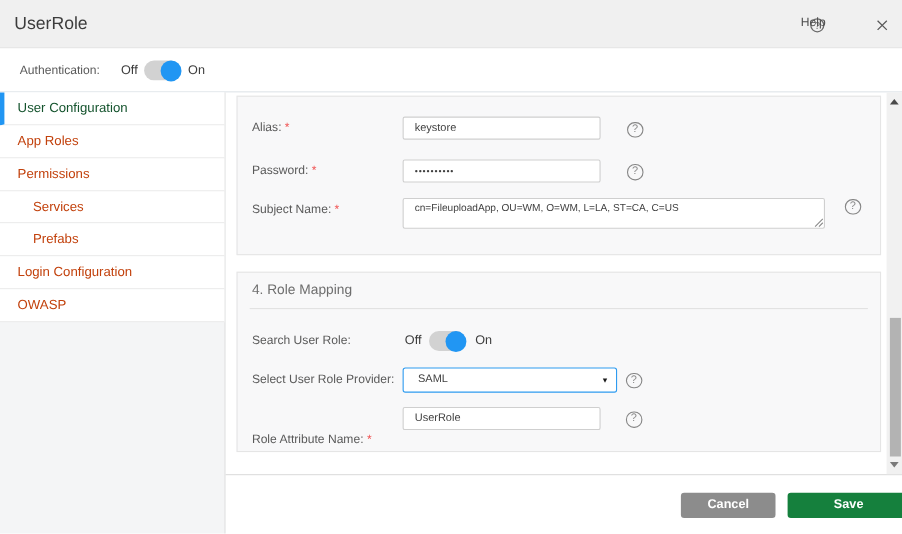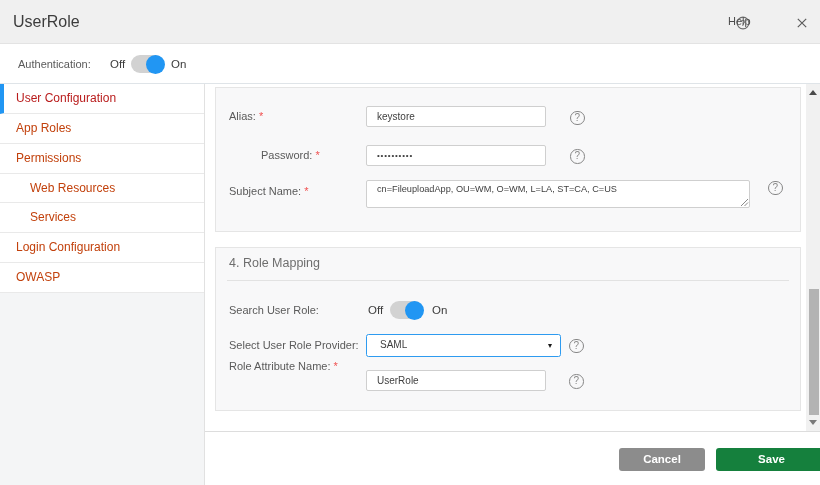--- a/index.html
+++ b/index.html
@@ -27,21 +27,21 @@
   .toggle .knob { position:absolute; right:0; top:0.5px; width:19px; height:19px;
     border-radius:50%; background:#2196f3; }
 
   
   #sidebar { position:absolute; left:0; top:84px; width:205px; height:401px;
     background:#f4f5f6; border-right:1px solid #e1e1e1; }
   .sitem { position:relative; width:100%; height:29.85px; background:#fff;
     border-bottom:1px solid #e9e9e9; font-size:12px; color:#c2410c;
     line-height:29.5px; padding-left:16px; }
   .sitem.sub { padding-left:30px; }
-  .sitem.active { color:#b91c1c; border-left:4px solid #2196f3; padding-left:12px; }
+  .sitem.active { color:#14532d; border-left:4px solid #2196f3; padding-left:12px; }
 
   
   .card { position:absolute; background:#f8f8f9; border:1px solid #e5e5e5; }
   #card1 { left:215px; top:87px; width:586px; height:145px; }
   #card2 { left:215px; top:247px; width:586px; height:164px; }
 
   .field-lbl { position:absolute; left:229px; font-size:11px; color:#5a5a5a; }
   .inp { position:absolute; left:366px; width:180px; height:21px; background:#fff;
     border:1px solid #cfcfcf; border-radius:2px; font-size:10px; color:#3f3f3f;
     line-height:19px; padding-left:10px; }
@@ -86,32 +86,32 @@
   <div class="toggle" style="left:131px; top:54px;">
     <div class="track"></div>
     <div class="knob"></div>
   </div>
   <div class="abs lbl" style="left:171px; top:58px; color:#3c3c3c; font-size:11.5px;">On</div>
 
   <div id="sidebar">
     <div class="sitem active">User Configuration</div>
     <div class="sitem">App Roles</div>
     <div class="sitem">Permissions</div>
-    <div class="sitem sub">Web Resources</div>
     <div class="sitem sub">Services</div>
+    <div class="sitem sub">Prefabs</div>
     <div class="sitem">Login Configuration</div>
     <div class="sitem">OWASP</div>
   </div>
 
   <div class="card" id="card1"></div>
   <div class="field-lbl" style="top:110px;">Alias: <span class="req">*</span></div>
   <div class="inp" style="top:106px;">keystore</div>
   <div class="hic" style="left:570px; top:110.5px;">?</div>
 
-  <div class="field-lbl" style="top:149px;margin-left:32px;">Password: <span class="req">*</span></div>
+  <div class="field-lbl" style="top:149px;">Password: <span class="req">*</span></div>
   <div class="inp" style="top:145px; font-size:8px; letter-spacing:0.8px; line-height:20px;">••••••••••</div>
   <div class="hic" style="left:570px; top:149px;">?</div>
 
   <div class="field-lbl" style="top:185px;">Subject Name: <span class="req">*</span></div>
   <div class="inp" style="top:180px; width:384px; height:28px; line-height:12px; padding-top:1.5px; font-size:9.2px;">cn=FileuploadApp, OU=WM, O=WM, L=LA, ST=CA, C=US</div>
   <svg class="abs" style="left:739px; top:197px;" width="10" height="10" viewBox="0 0 10 10">
     <path d="M2 9 L9 2 M5.5 9 L9 5.5" stroke="#8a8a8a" stroke-width="1"></path>
   </svg>
   <div class="hic" style="left:768px; top:180.5px;">?</div>
 
@@ -129,21 +129,21 @@
 
   <div class="field-lbl" style="top:339px;">Select User Role Provider:</div>
   <div class="abs" style="left:366px; top:334px; width:195px; height:23px; background:#fff;
     border:1.8px solid #2e9bf0; border-radius:2.5px; font-size:10px; color:#3f3f3f; line-height:19px; padding-left:13px;">SAML
     <span style="position:absolute; right:8.5px; top:9px; width:0; height:0;
       border-left:2.8px solid transparent; border-right:2.8px solid transparent;
       border-top:4.6px solid #1a1a1a;"></span>
   </div>
   <div class="hic" style="left:569px; top:338.5px;">?</div>
 
-  <div class="field-lbl" style="top:360px;">Role Attribute Name: <span class="req">*</span></div>
+  <div class="field-lbl" style="top:394px;">Role Attribute Name: <span class="req">*</span></div>
   <div class="inp" style="top:370px;">UserRole</div>
   <div class="hic" style="left:569px; top:374px;">?</div>
 
   <div id="footline"></div>
   <div class="btn" id="btncancel">Cancel</div>
   <div class="btn" id="btnsave">Save</div>
 
   <div id="sbar"></div>
   <div id="sthumb"></div>
   <div class="arr-up" style="left:809px; top:90px;"></div>

